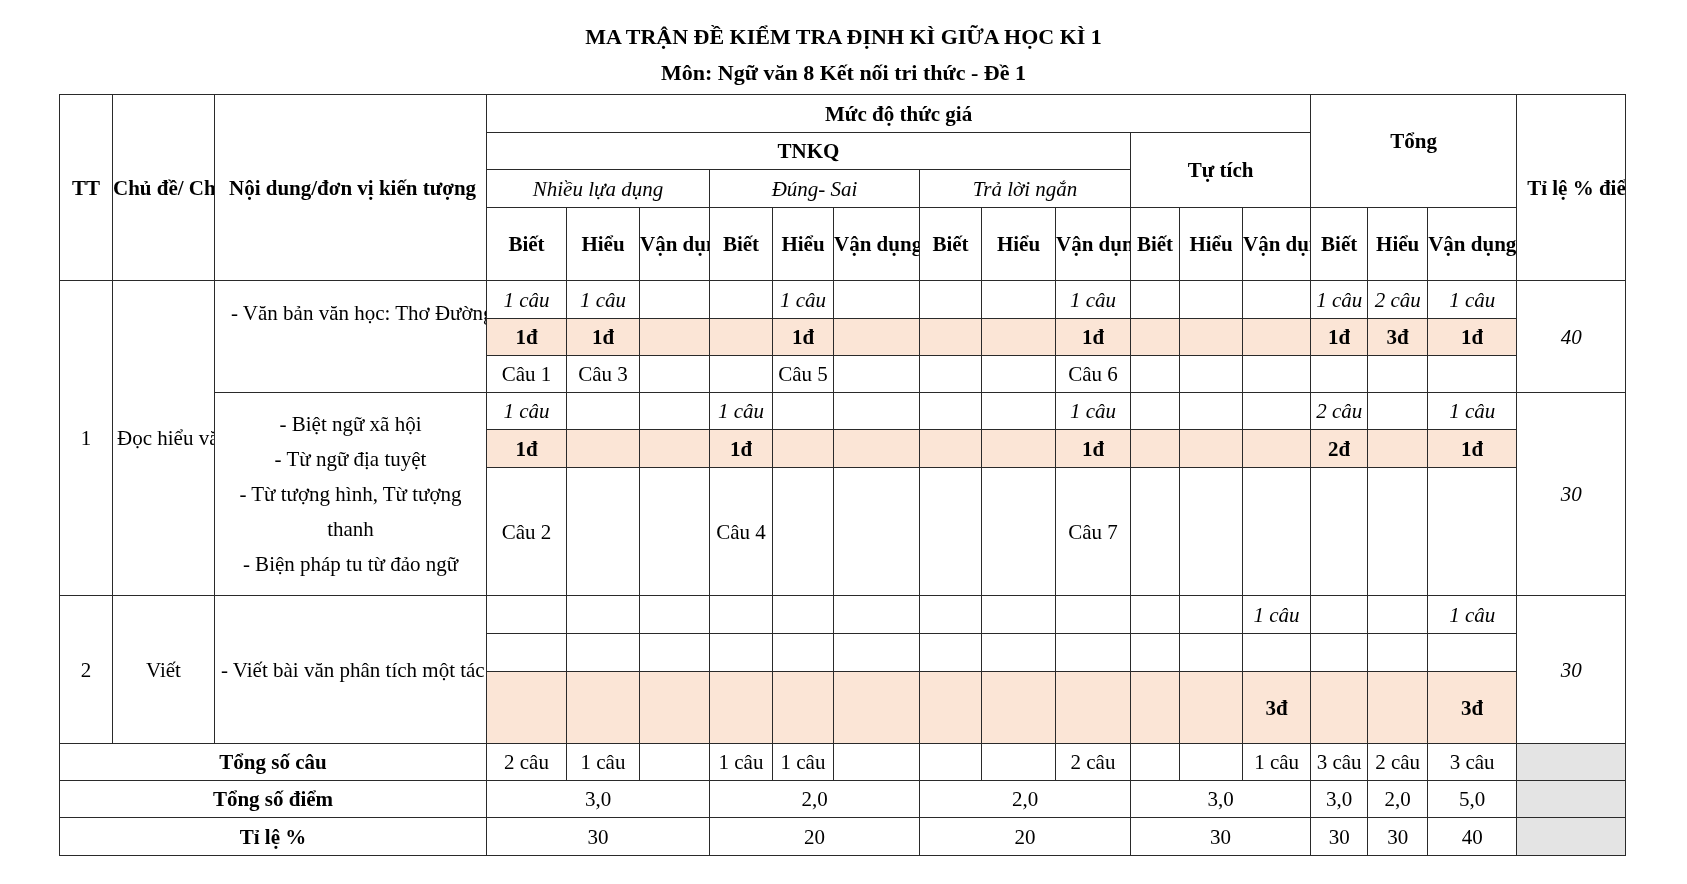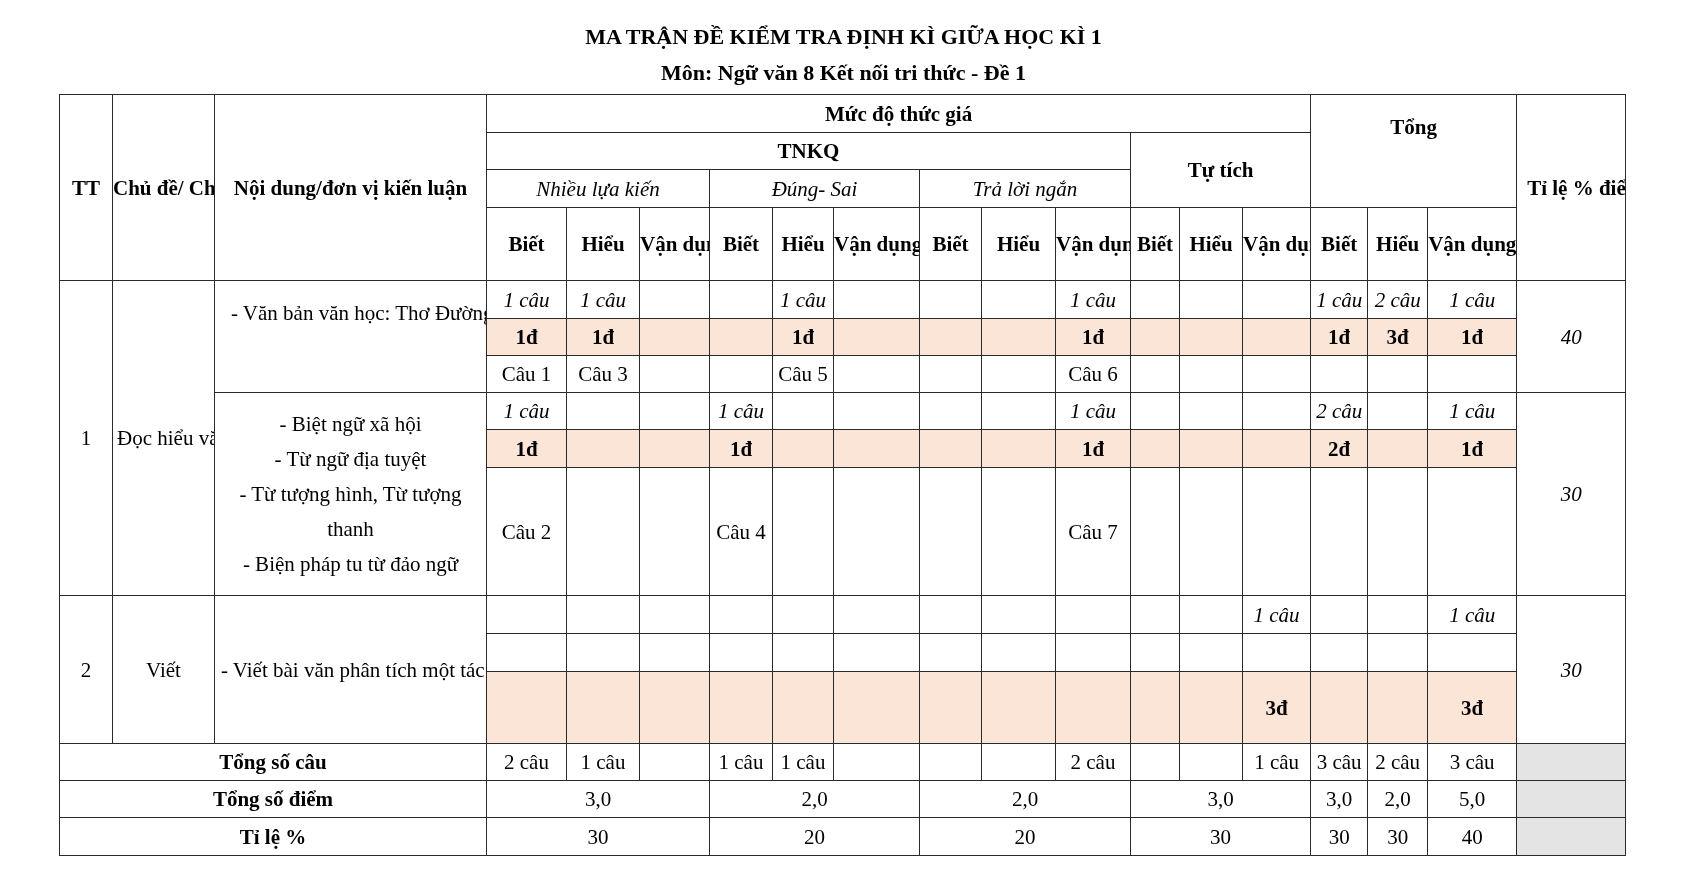--- a/index.html
+++ b/index.html
@@ -48,33 +48,33 @@
     <col style="width:57px">
       <col style="width:60px">
       <col style="width:89px">
     <col style="width:109px">
   </colgroup>
 
   <tbody>
       <tr style="height:38px">
     <td class="hdr" rowspan="4">TT</td>
     <td class="hdr wrap" rowspan="4">Chủ đề/ Chương</td>
-    <td class="hdr wrap" rowspan="4" style="padding:0 14px">Nội dung/đơn vị kiến luận</td>
+    <td class="hdr wrap" rowspan="4" style="padding:0 14px">Nội dung/đơn vị kiến tượng</td>
     <td class="hdr" colspan="12">Mức độ thức giá</td>
-    <td class="hdr" colspan="3" rowspan="3" style="vertical-align:top; padding-top:14px">Tổng</td>
+    <td class="hdr" colspan="3" rowspan="3" style="vertical-align:top; padding-top:28px">Tổng</td>
     <td class="hdr wrap" rowspan="4" style="padding:0 10px">Tỉ lệ % điểm</td>
   </tr>
 
   <tr style="height:37px">
     <td class="hdr" colspan="9">TNKQ</td>
     <td class="hdr" colspan="3" rowspan="2">Tự tích</td>
   </tr>
 
   <tr style="height:38px">
-    <td class="hdr-i" colspan="3">Nhiều lựa kiến</td>
+    <td class="hdr-i" colspan="3">Nhiều lựa dụng</td>
     <td class="hdr-i" colspan="3">Đúng- Sai</td>
     <td class="hdr-i" colspan="3">Trả lời ngắn</td>
   </tr>
 
   <tr style="height:73px">
     <td class="lvl">Biết</td>
     <td class="lvl">Hiểu</td>
     <td class="lvl">Vận dụng</td>
     <td class="lvl">Biết</td>
     <td class="lvl">Hiểu</td>

